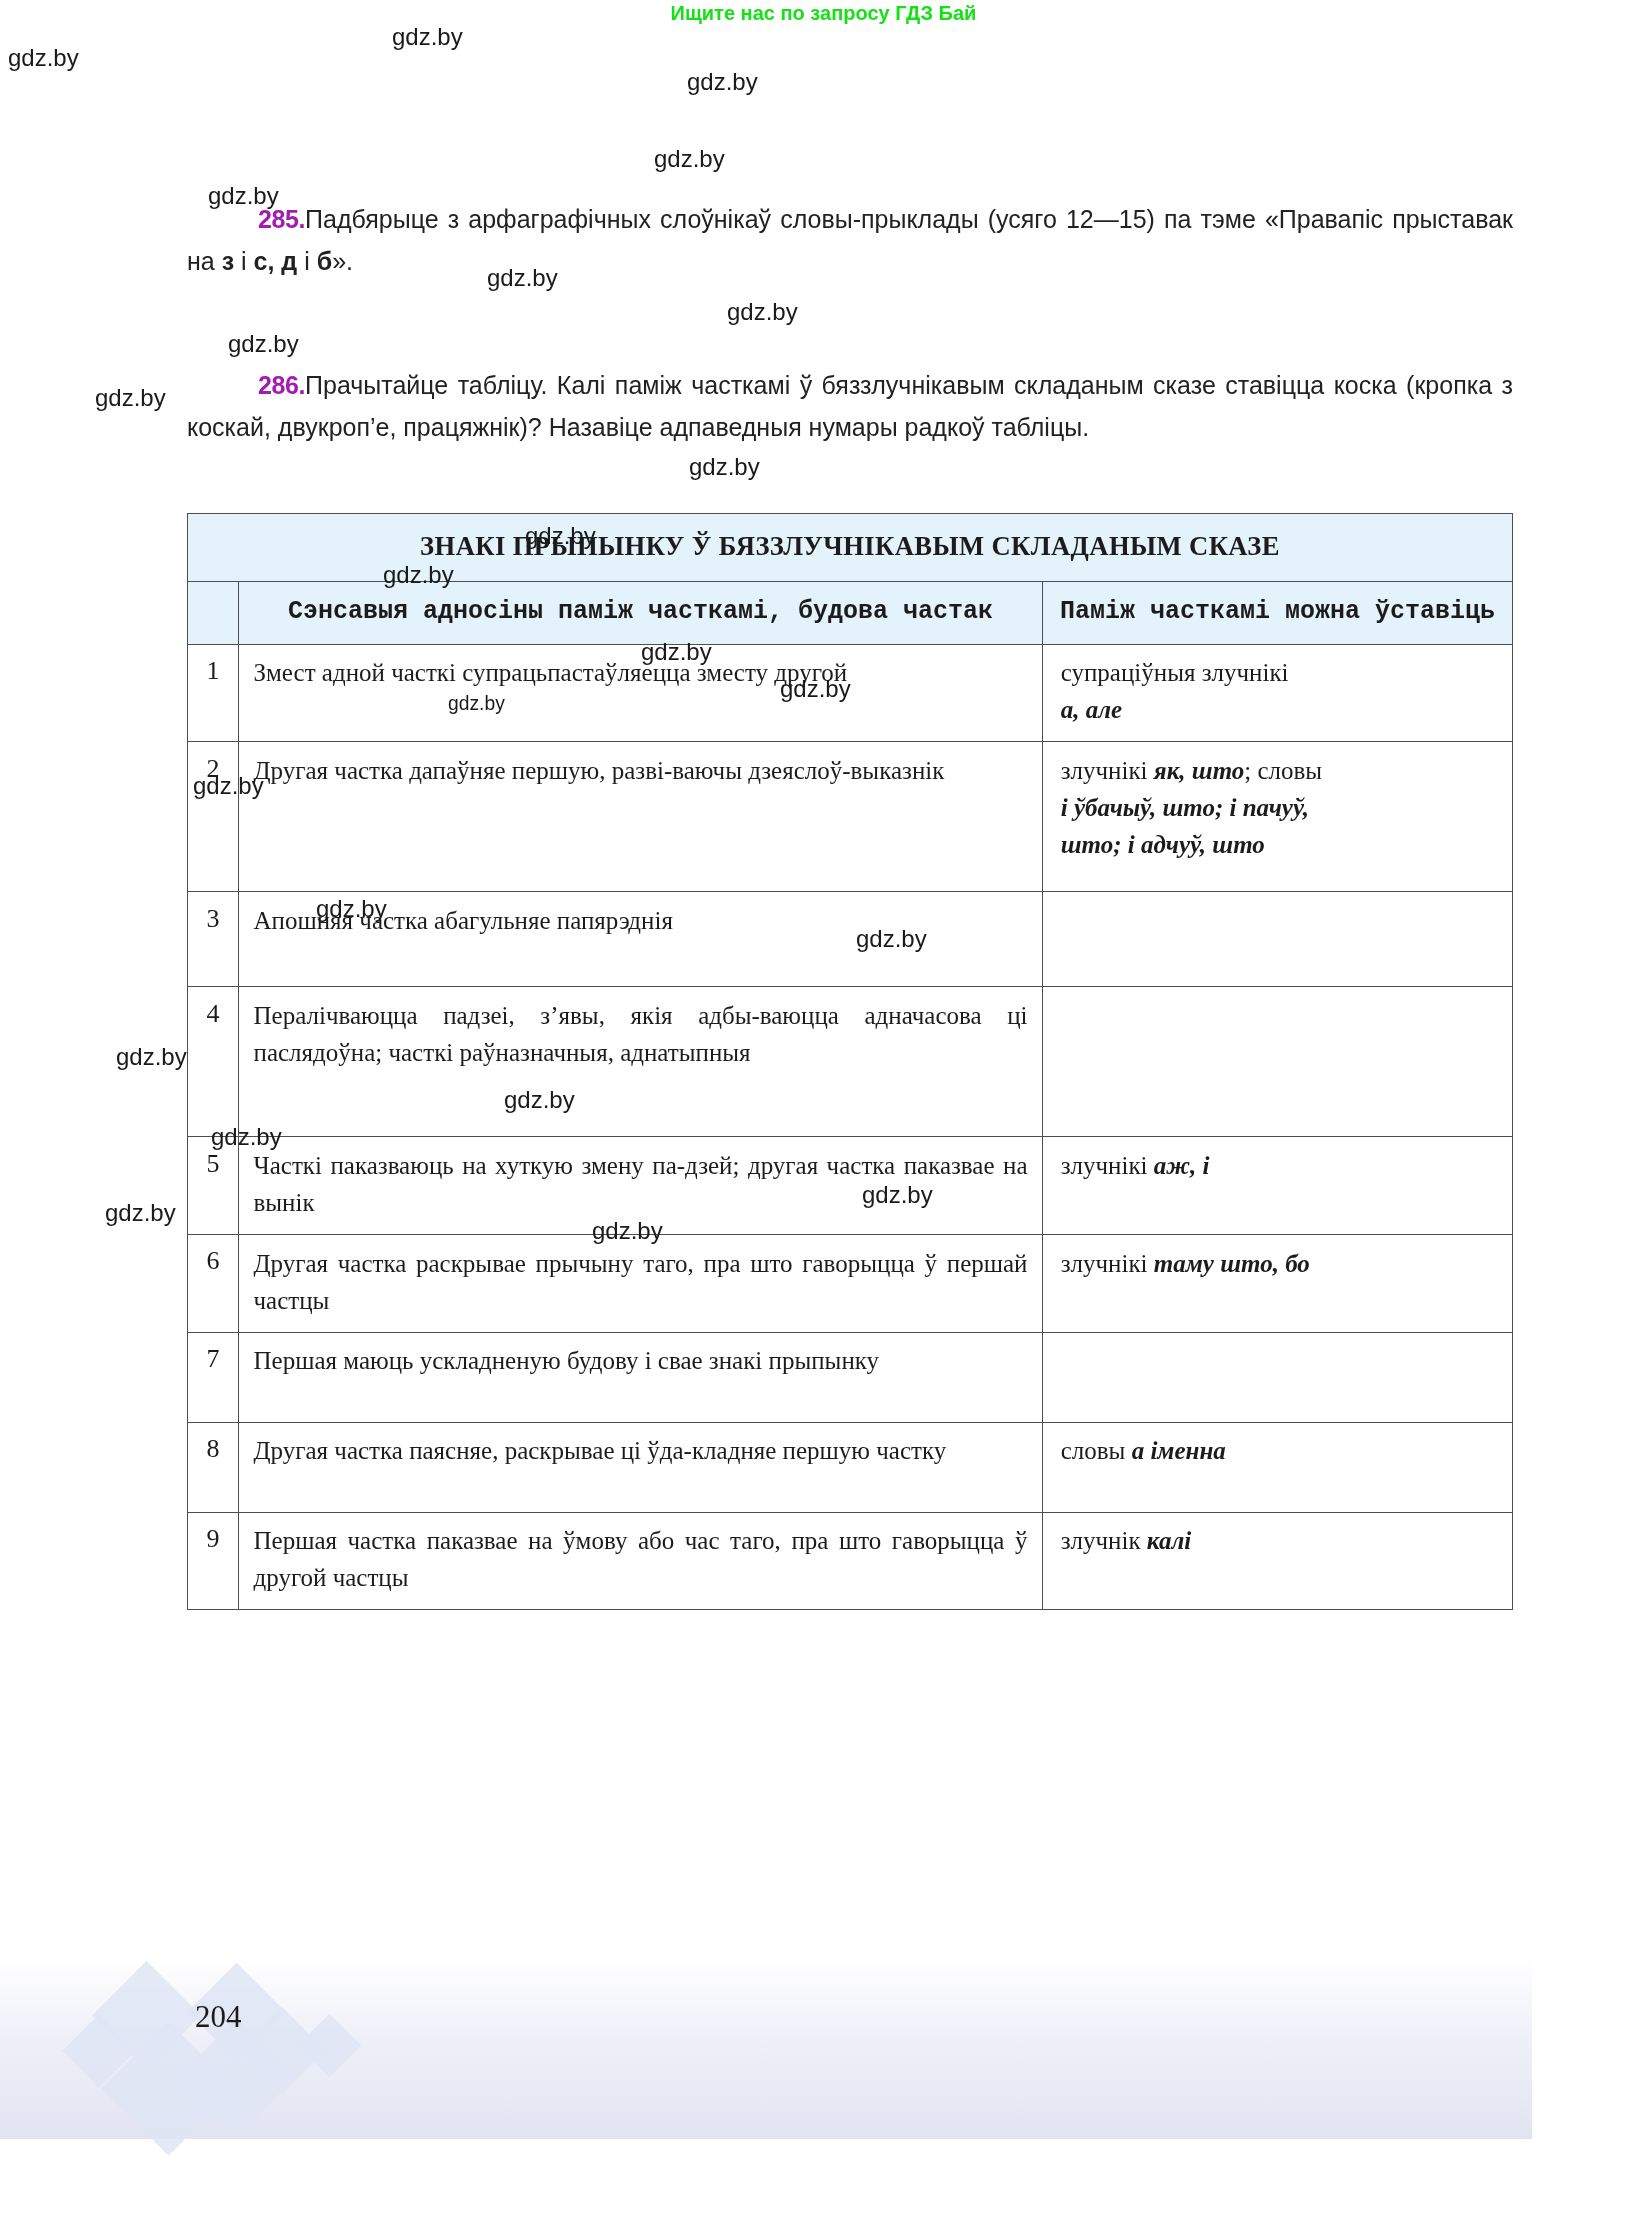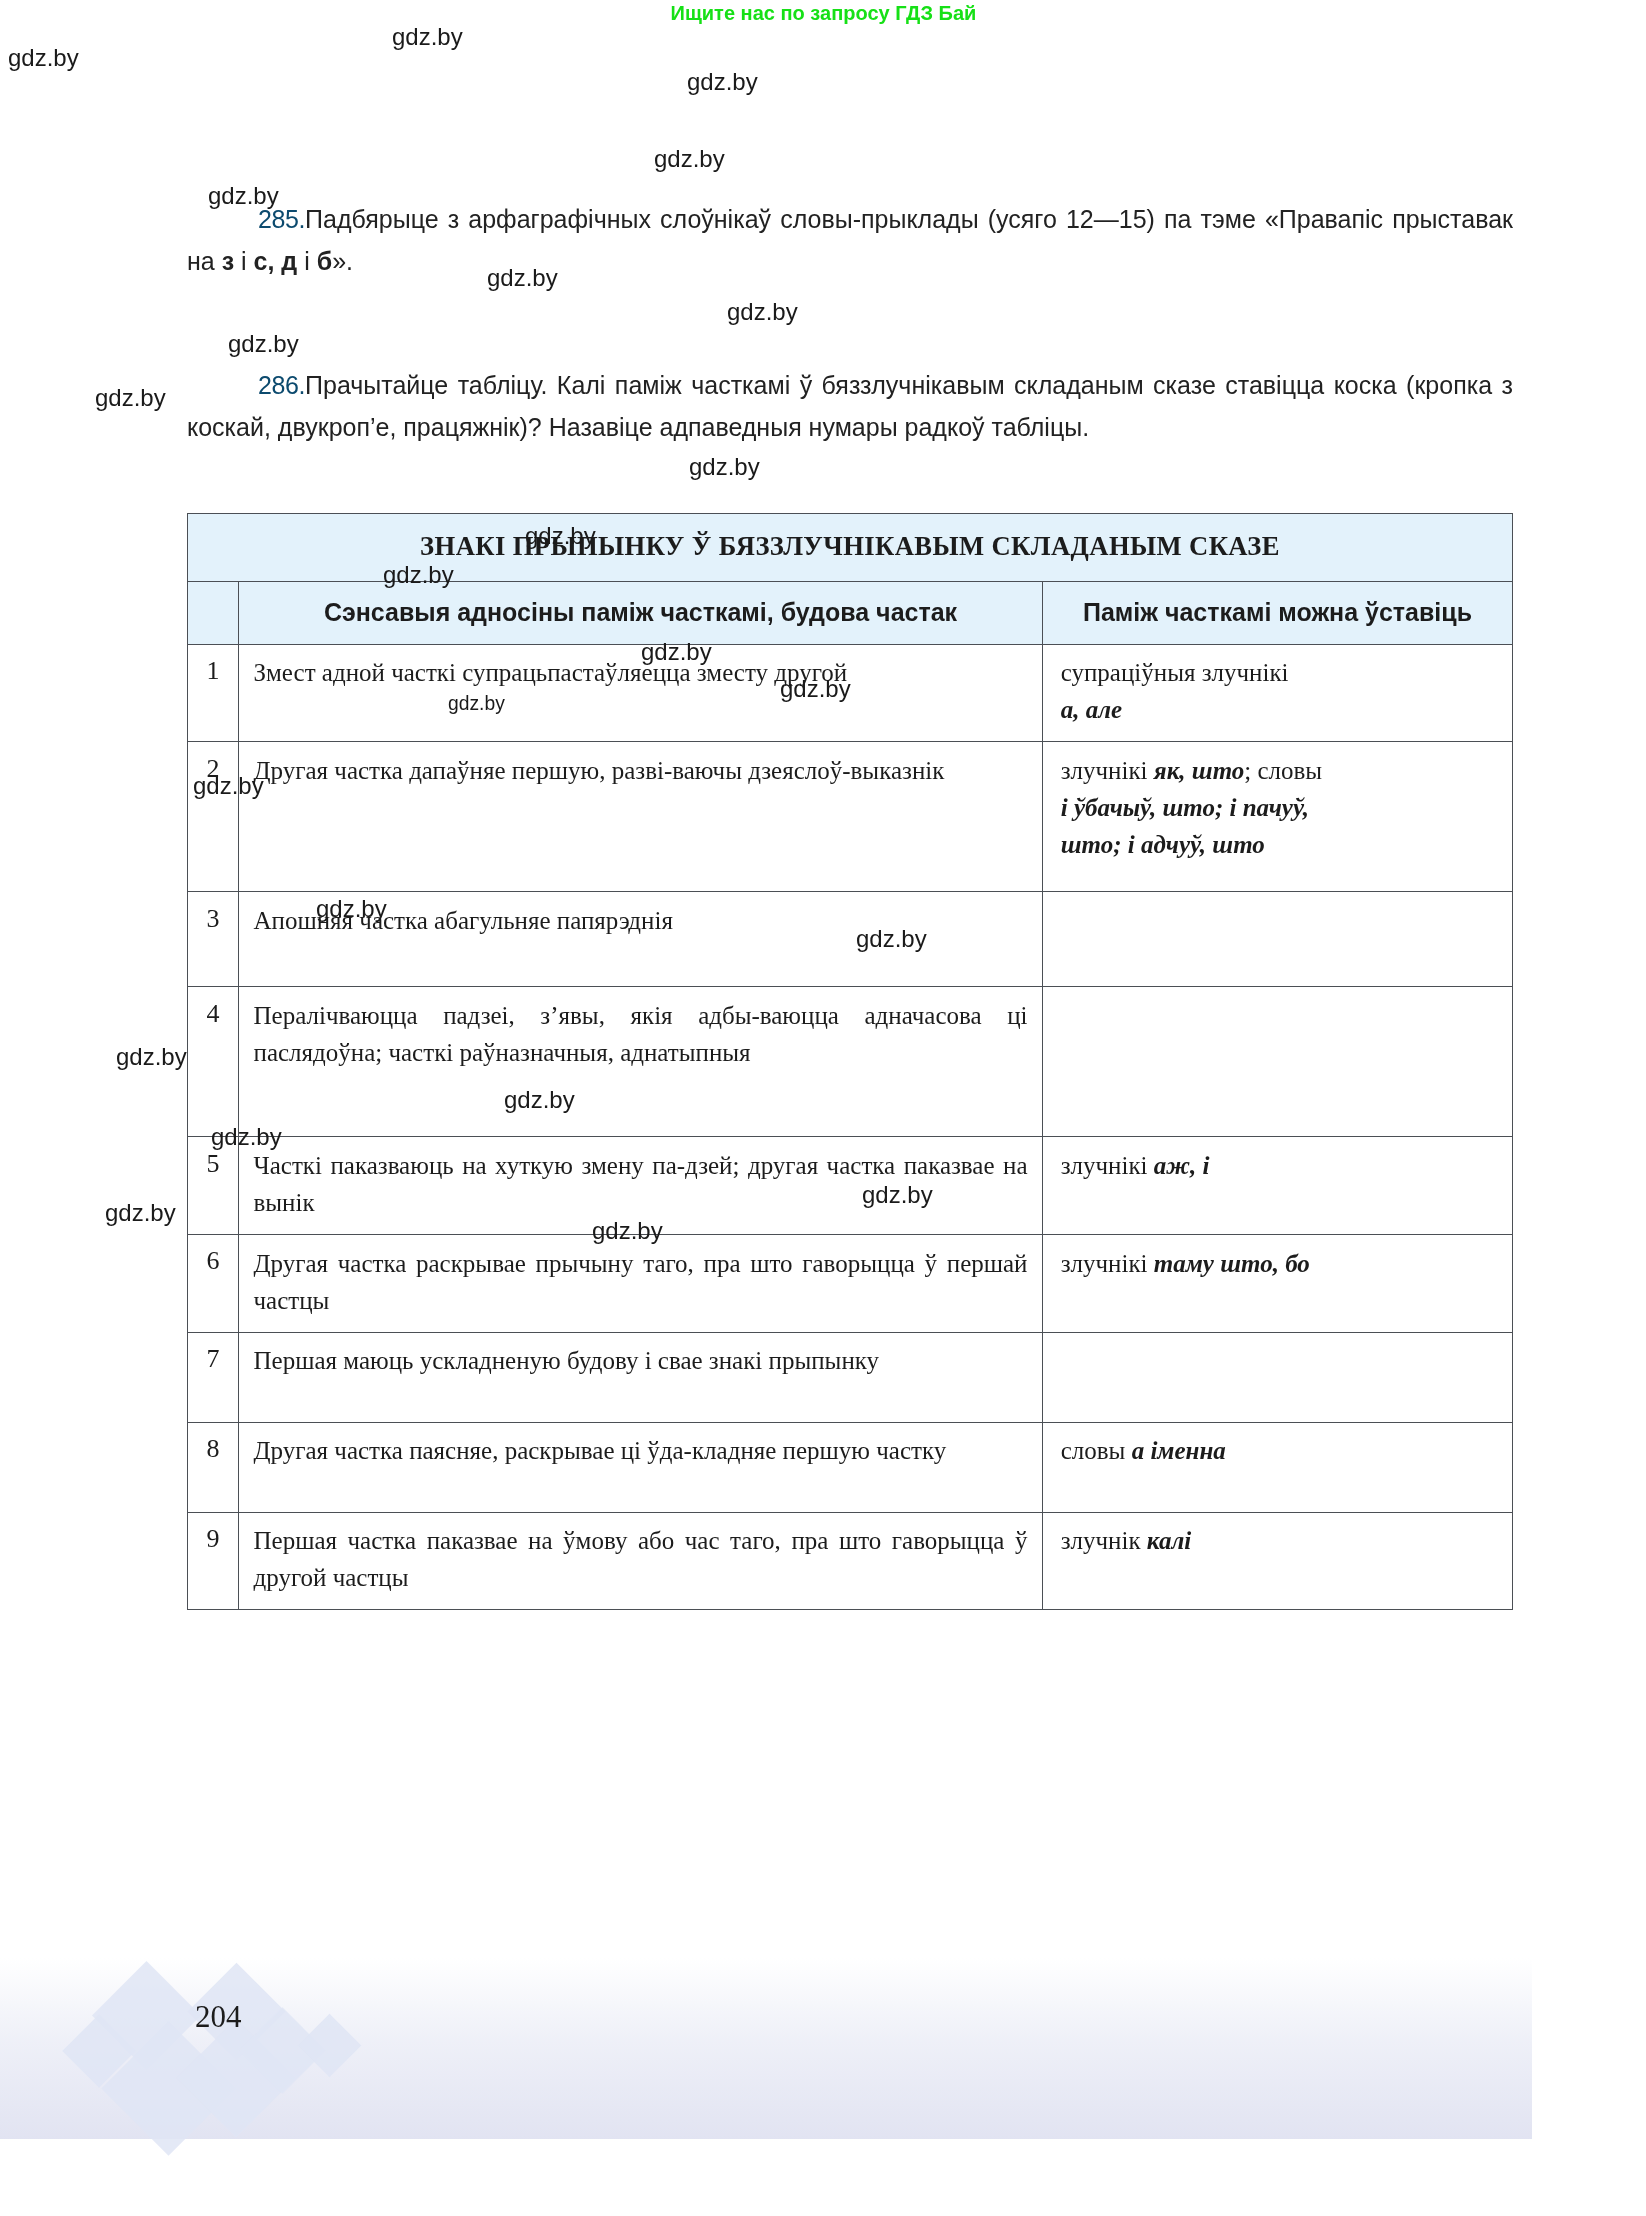--- a/index.html
+++ b/index.html
@@ -69,22 +69,22 @@
   .para {
     position: absolute;
     font-family: "Liberation Sans", sans-serif;
     font-size: 25px;
     line-height: 42px;
     color: #222222;
     text-align: justify;
     z-index: 3;
   }
   .para .exnum {
-    color: #0c4a6e;
-    font-weight: normal;
+    color: #a21caf;
+    font-weight: bold;
     letter-spacing: -0.4px;
   }
   .para b { font-weight: bold; }
 
   
   #tbl {
     position: absolute;
     left: 187px;
     top: 513px;
     width: 1326px;
@@ -105,21 +105,21 @@
     font-weight: bold;
     font-size: 26.6px;
     line-height: 35px;
     letter-spacing: 0.4px;
     padding: 14.5px 8px 17.7px 8px !important;
     color: #1c1c1c;
   }
   .hdr-col {
     background: #e3f2fb;
     text-align: center;
-    font-family: Liberation Sans, sans-serif;
+    font-family: Liberation Mono, monospace;
     font-weight: bold;
     font-size: 25px;
     line-height: 34px;
     padding: 13px 11.3px 14.5px 11.3px !important;
     color: #1c1c1c;
     vertical-align: middle !important;
   }
   td.num {
     width: 50px;
     text-align: center;

